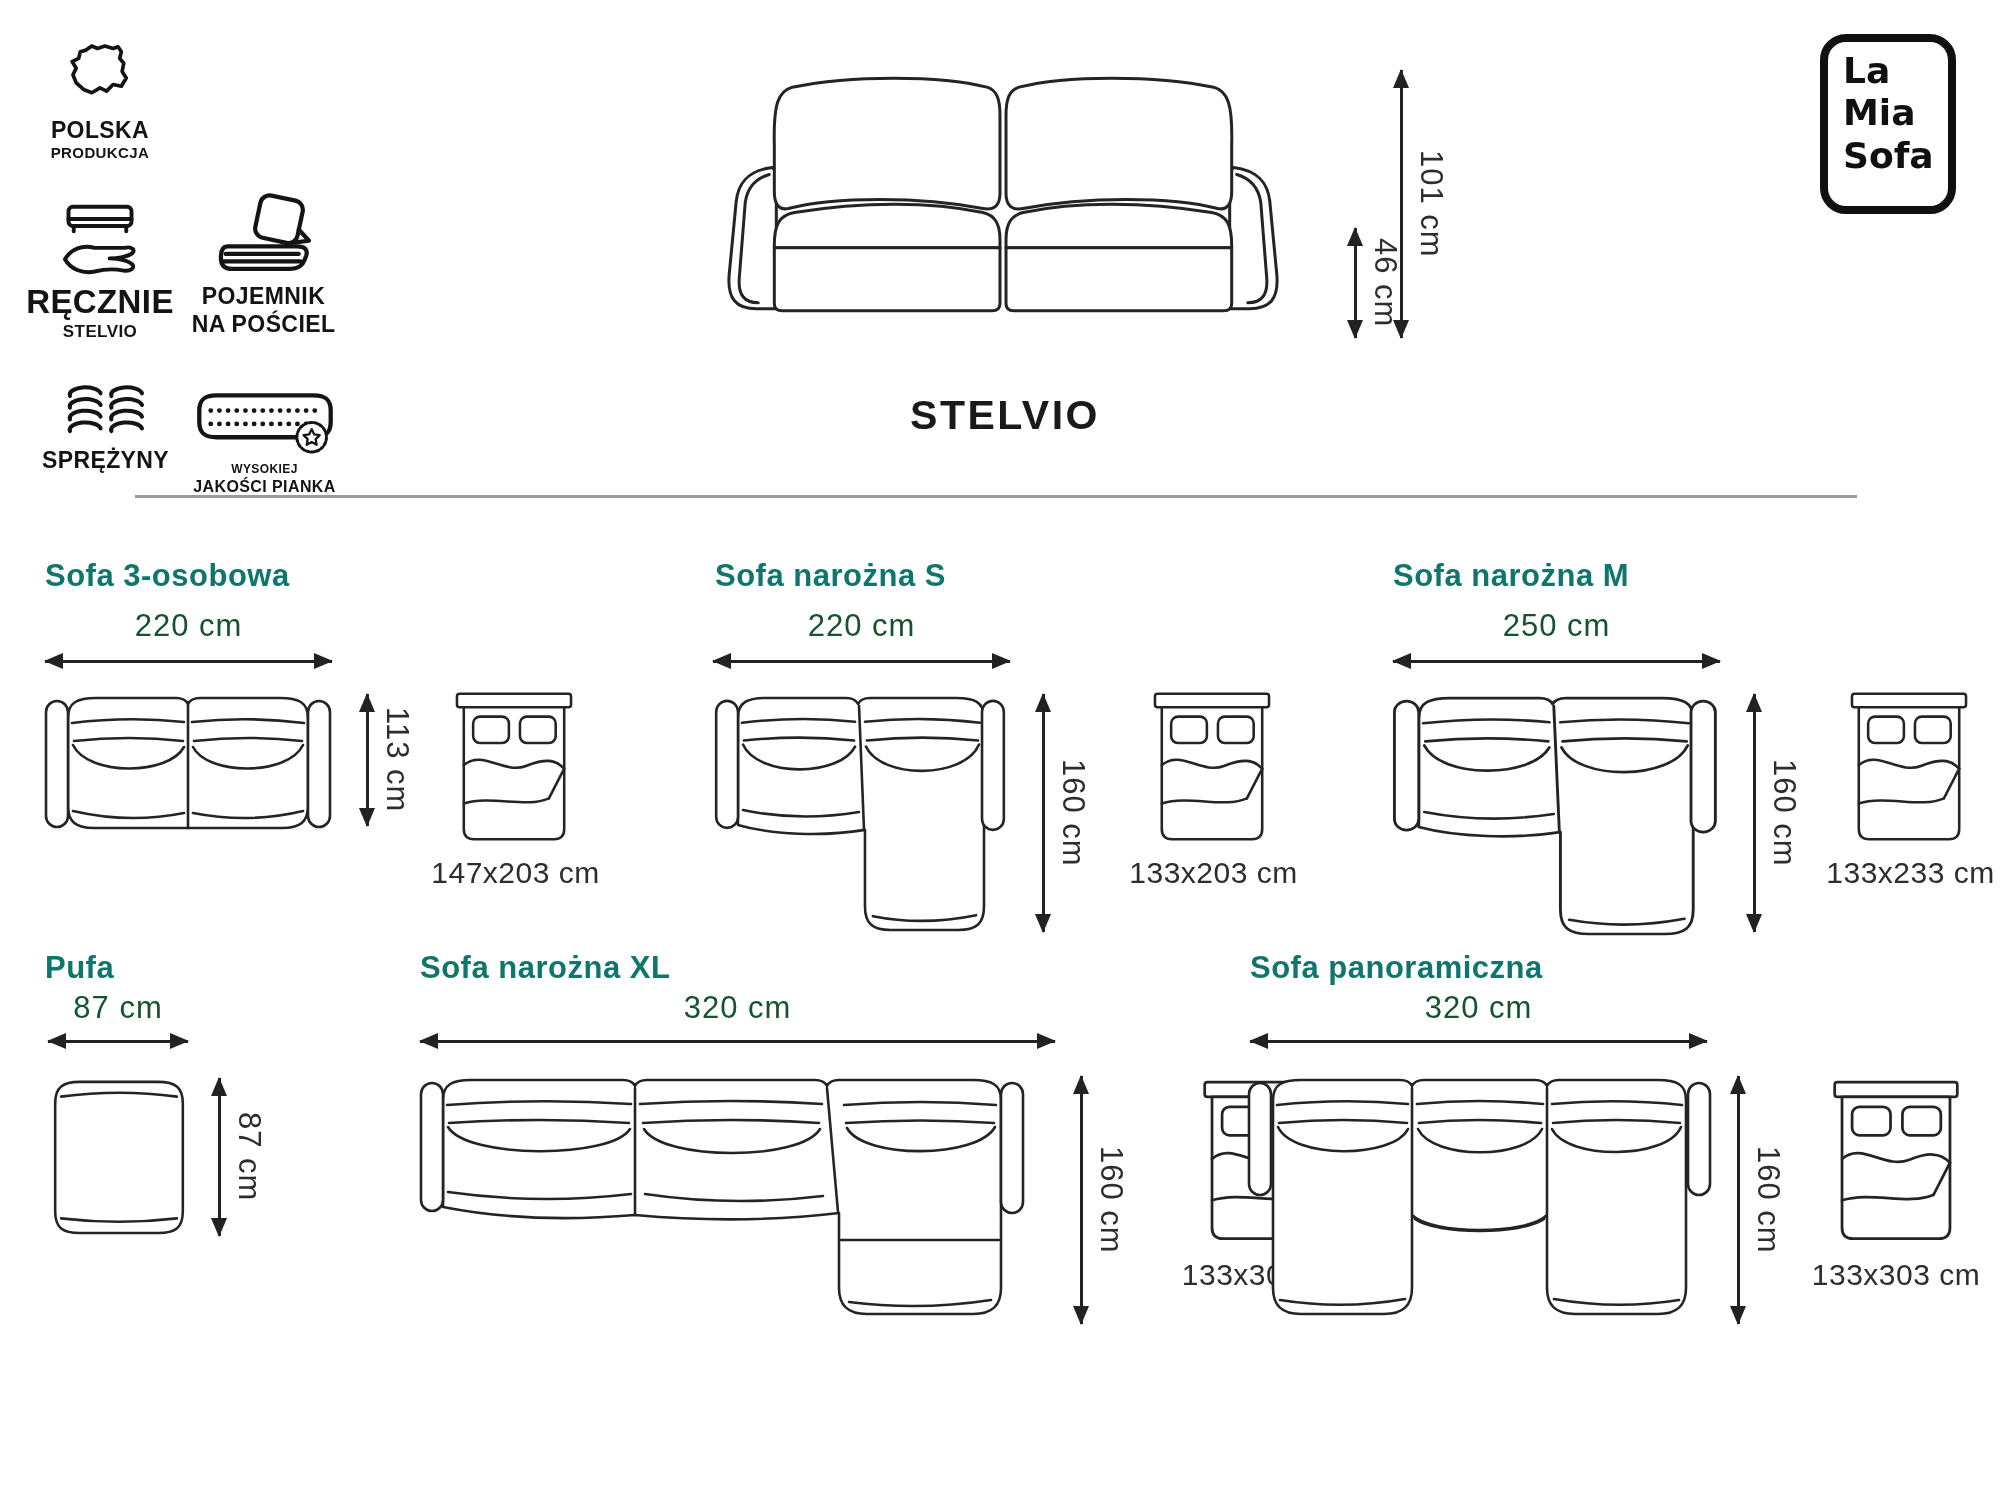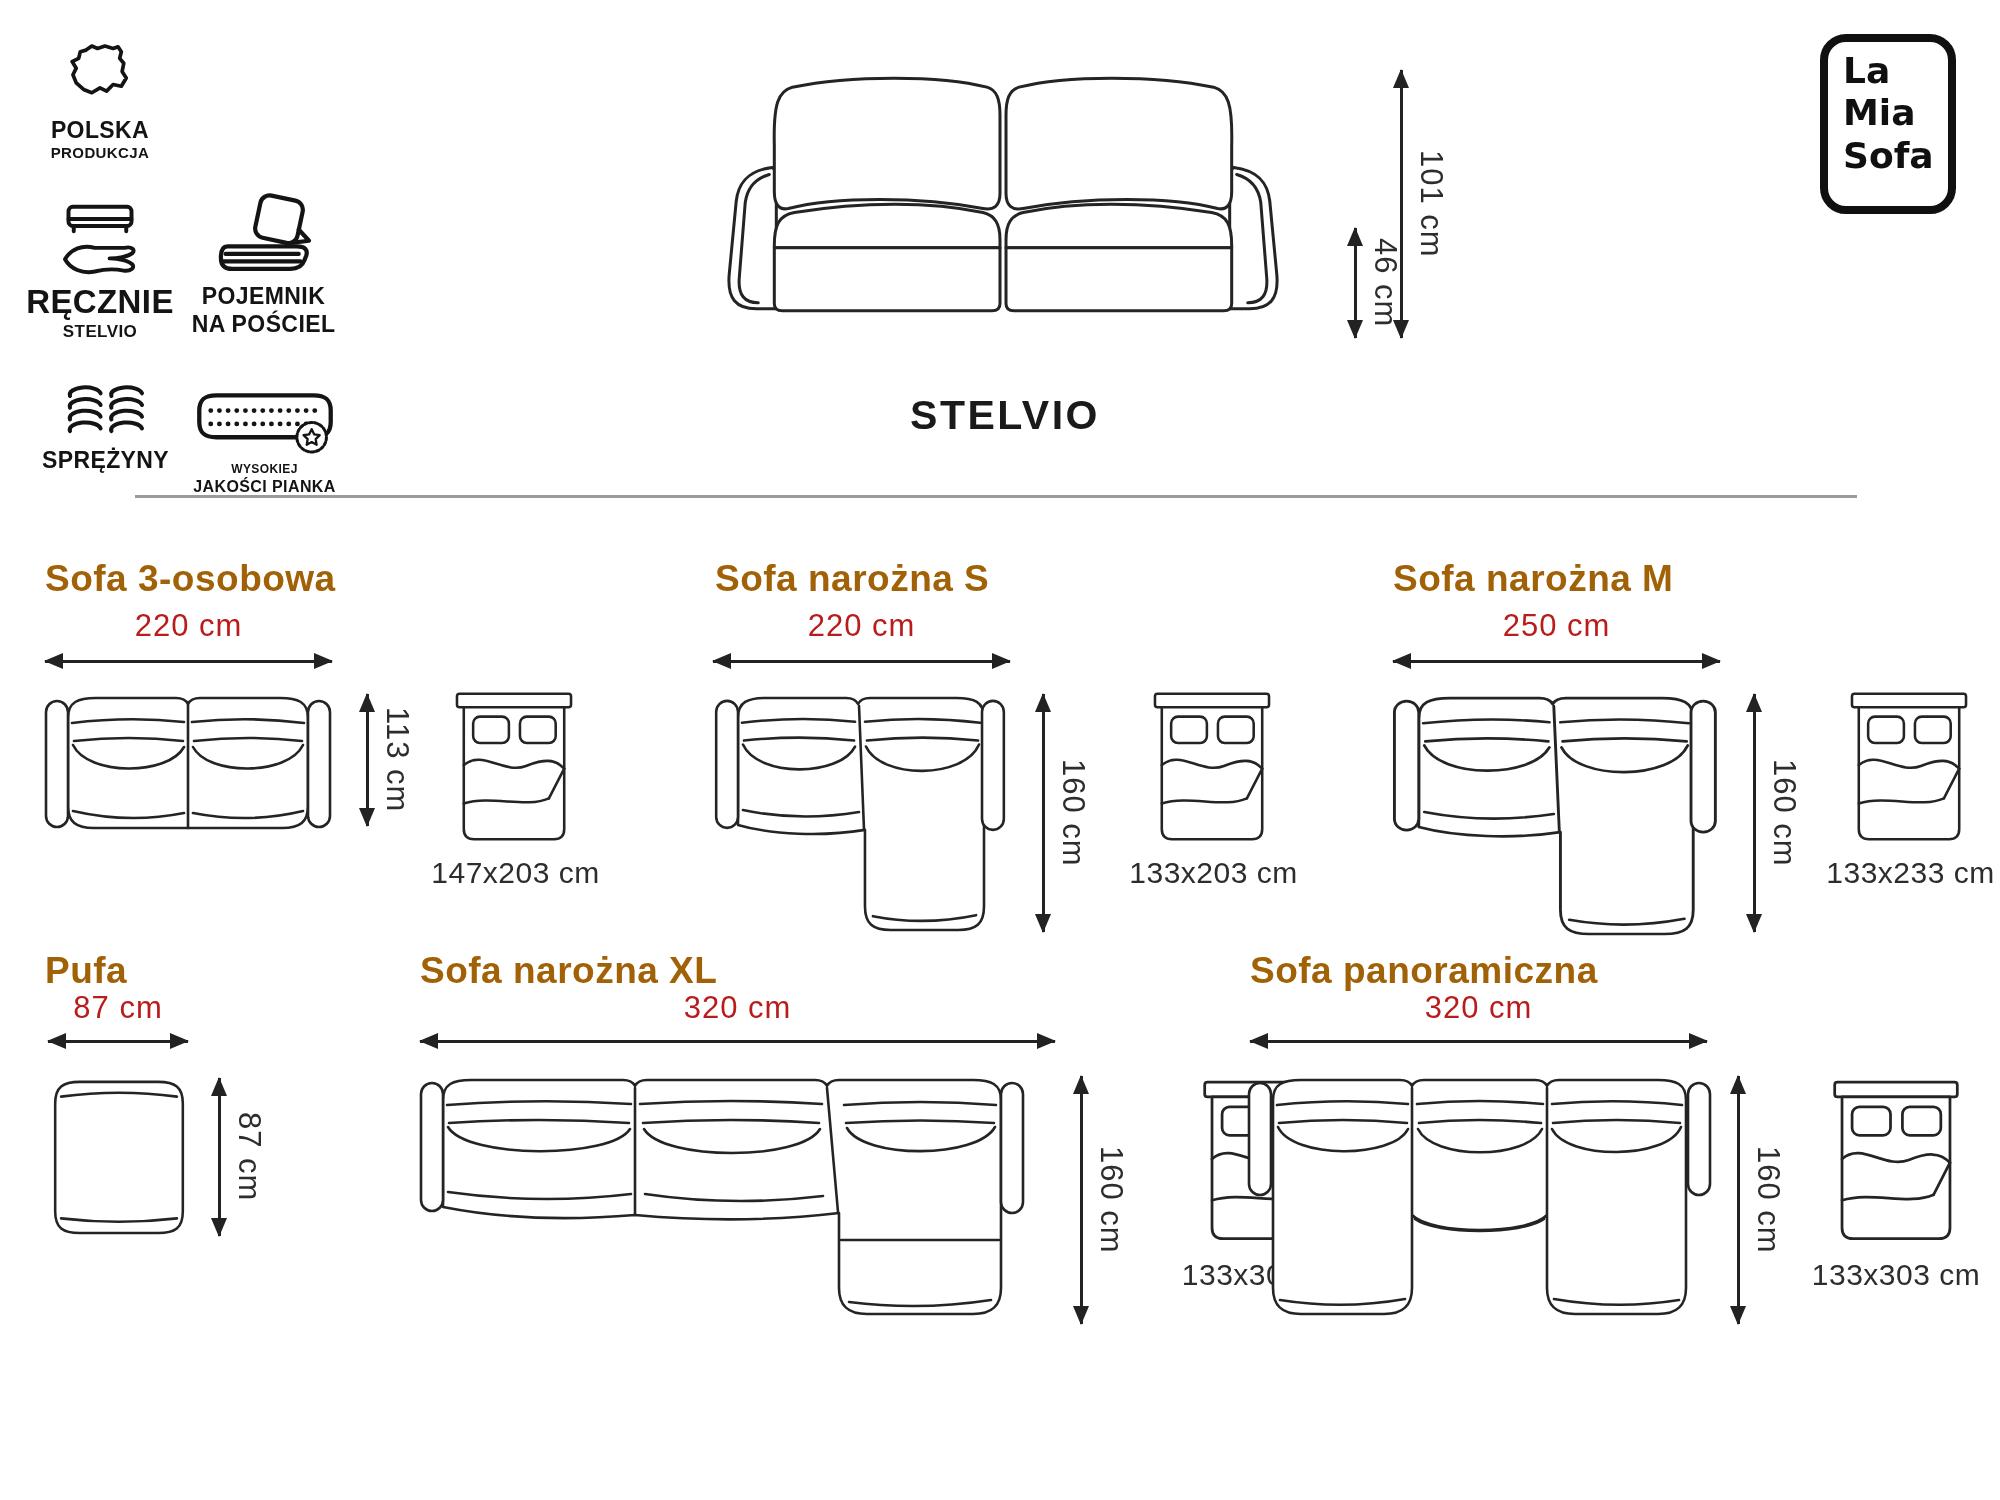--- a/index.html
+++ b/index.html
@@ -11,22 +11,22 @@
   .h-arrow::before,.h-arrow::after{content:"";position:absolute;top:-10px;width:0;height:0;
      border-top:8.5px solid transparent;border-bottom:8.5px solid transparent;}
   .h-arrow::before{left:-1px;border-right:19px solid #222;}
   .h-arrow::after{right:-1px;border-left:19px solid #222;}
   .v-arrow{position:absolute;width:0;border-left:3px solid #222;}
   .v-arrow::before,.v-arrow::after{content:"";position:absolute;left:-10px;width:0;height:0;
      border-left:8.5px solid transparent;border-right:8.5px solid transparent;}
   .v-arrow::before{top:-1px;border-bottom:19px solid #222;}
   .v-arrow::after{bottom:-1px;border-top:19px solid #222;}
   
-  .sec-title{position:absolute;font-size:37px;font-weight:600;color:#a16207;letter-spacing:.5px;}
-  .dim-h{position:absolute;text-align:center;font-size:31px;color:#b91c1c;letter-spacing:1px;}
+  .sec-title{position:absolute;font-size:31px;font-weight:600;color:#0f766e;letter-spacing:.5px;}
+  .dim-h{position:absolute;text-align:center;font-size:31px;color:#14532d;letter-spacing:1px;}
   .dim-v{position:absolute;display:flex;align-items:center;justify-content:center;width:42px;}
   .dim-v span{writing-mode:vertical-rl;font-size:31px;color:#2d2d2d;letter-spacing:1px;white-space:nowrap;}
   .bed-label{position:absolute;text-align:center;font-size:30px;color:#2d2d2d;letter-spacing:.5px;}
   .ttl{position:absolute;font-size:41px;font-weight:bold;color:#1a1a1a;letter-spacing:2.5px;text-align:center;}
   .feature{position:absolute;display:flex;flex-direction:column;align-items:center;text-align:center;color:#141414;}
   .feature .l1,.feature .l2{font-weight:bold;line-height:1.22;letter-spacing:.4px;}
   .logo{position:absolute;border:8px solid #101010;border-radius:26px;box-sizing:border-box;
         padding:8px 0 0 15px;font-family:"DejaVu Sans",sans-serif;font-weight:bold;
         font-size:36px;line-height:1.18;color:#101010;background:#fff;}
   .divider{position:absolute;background:#9b9b9b;}

